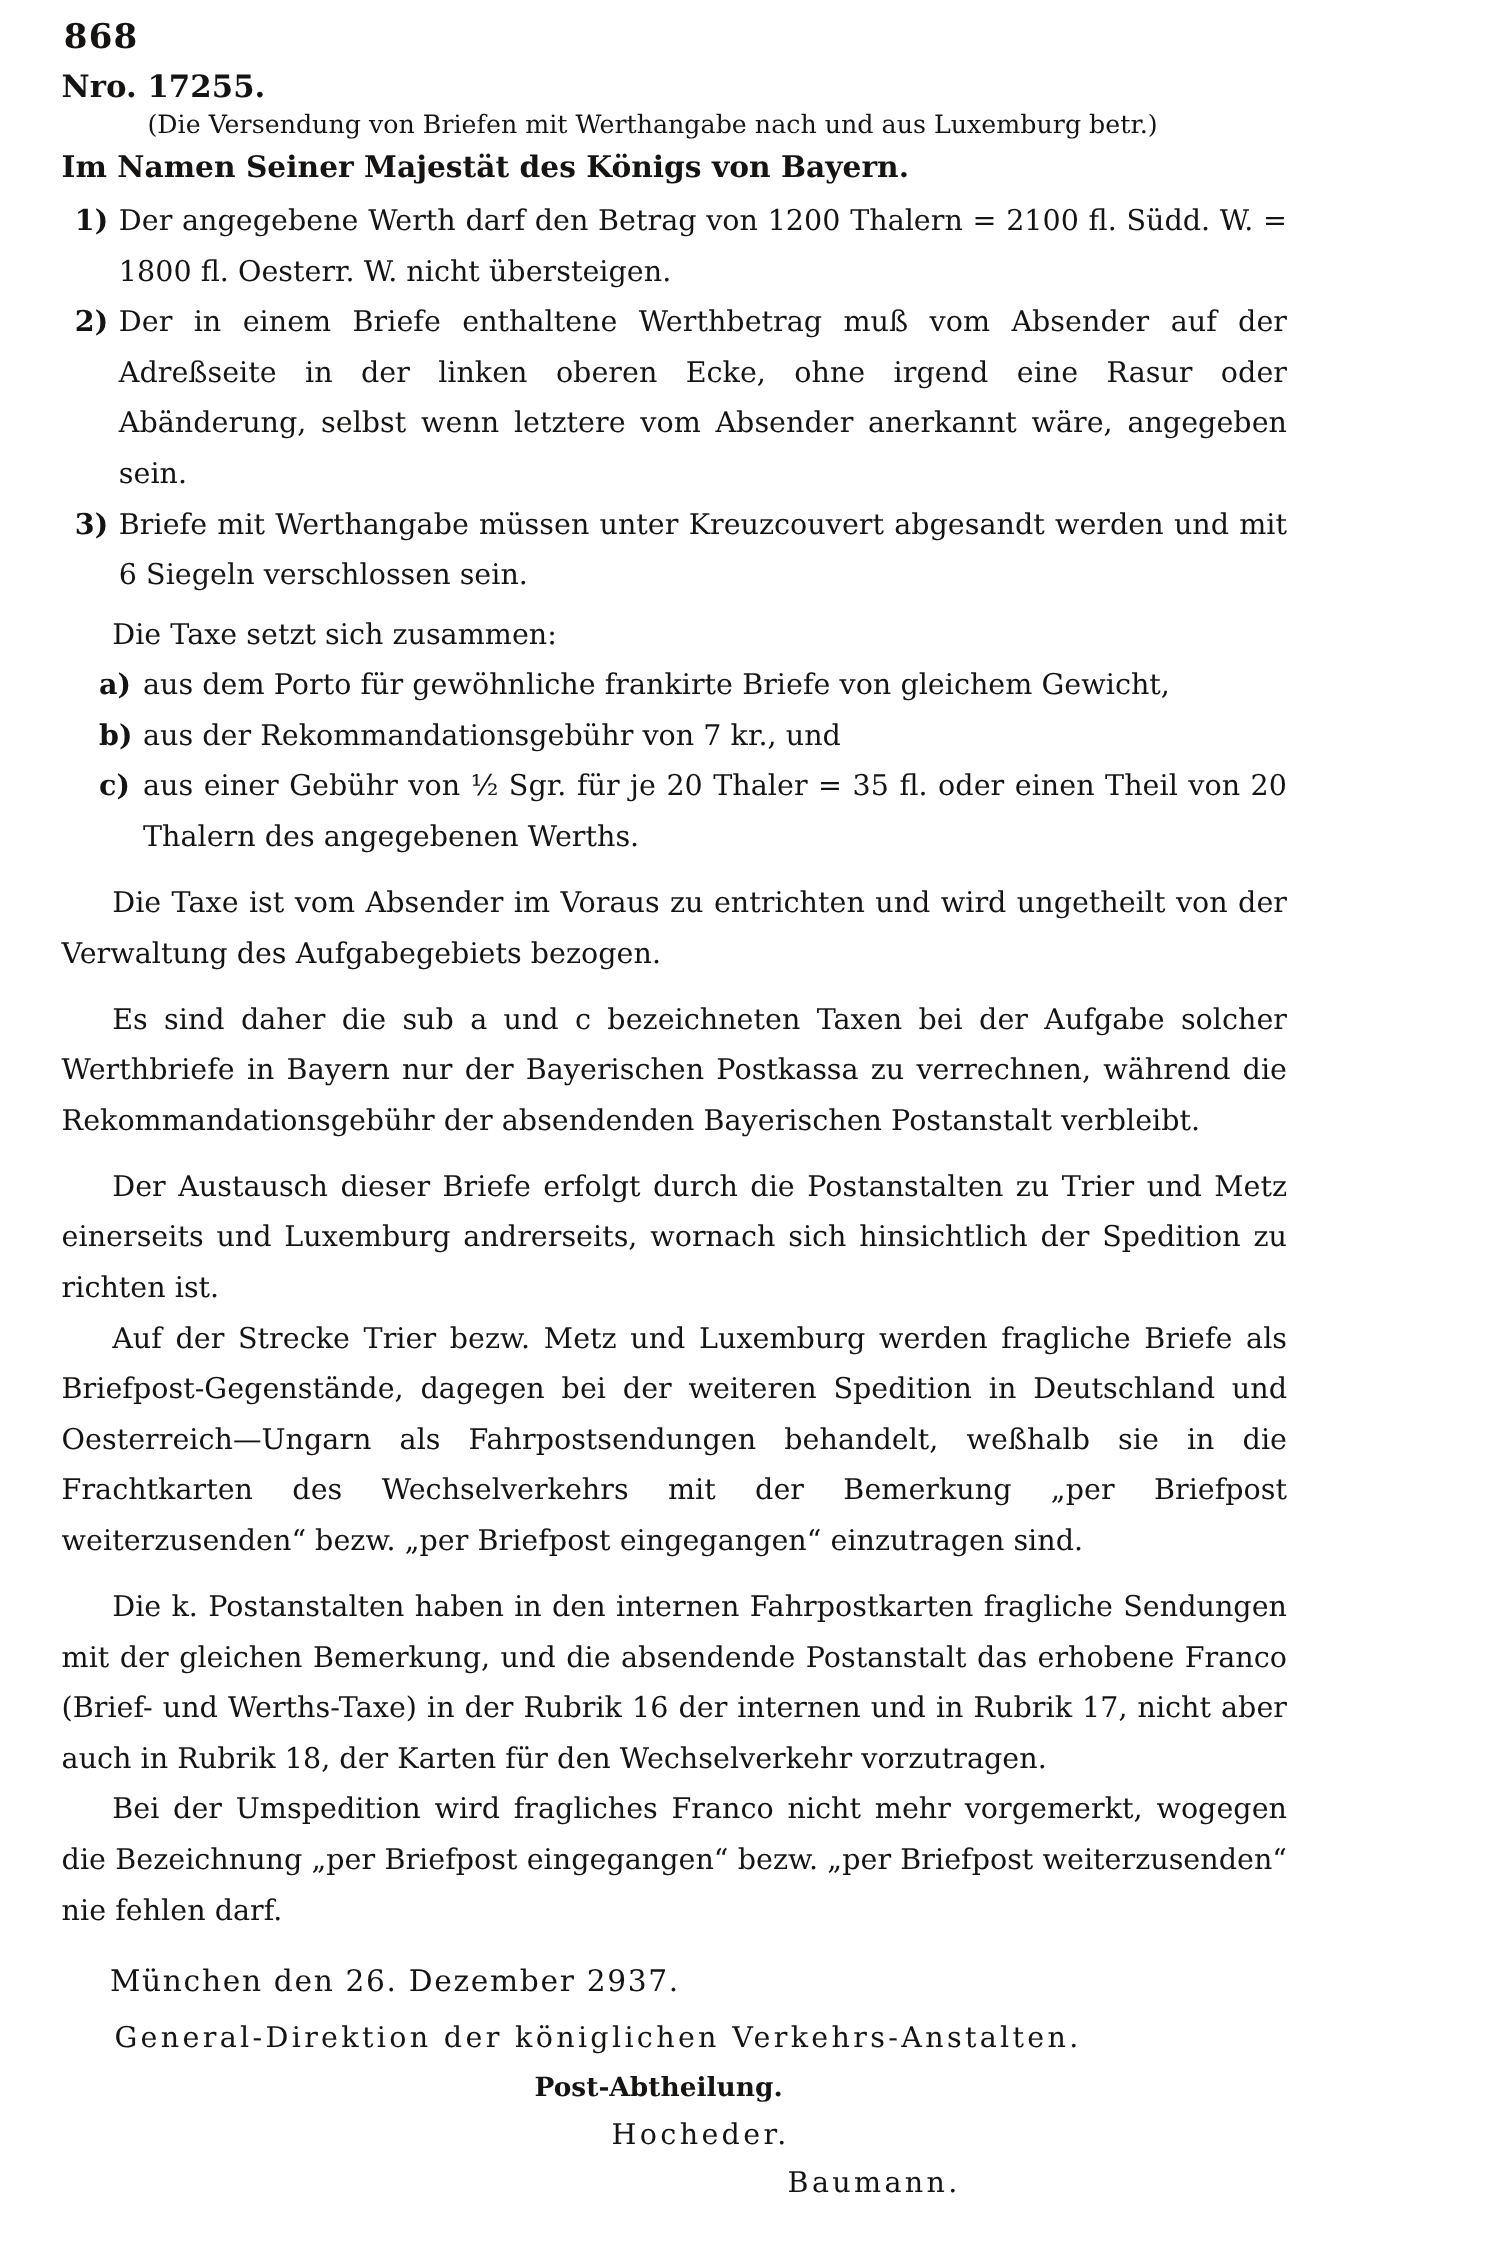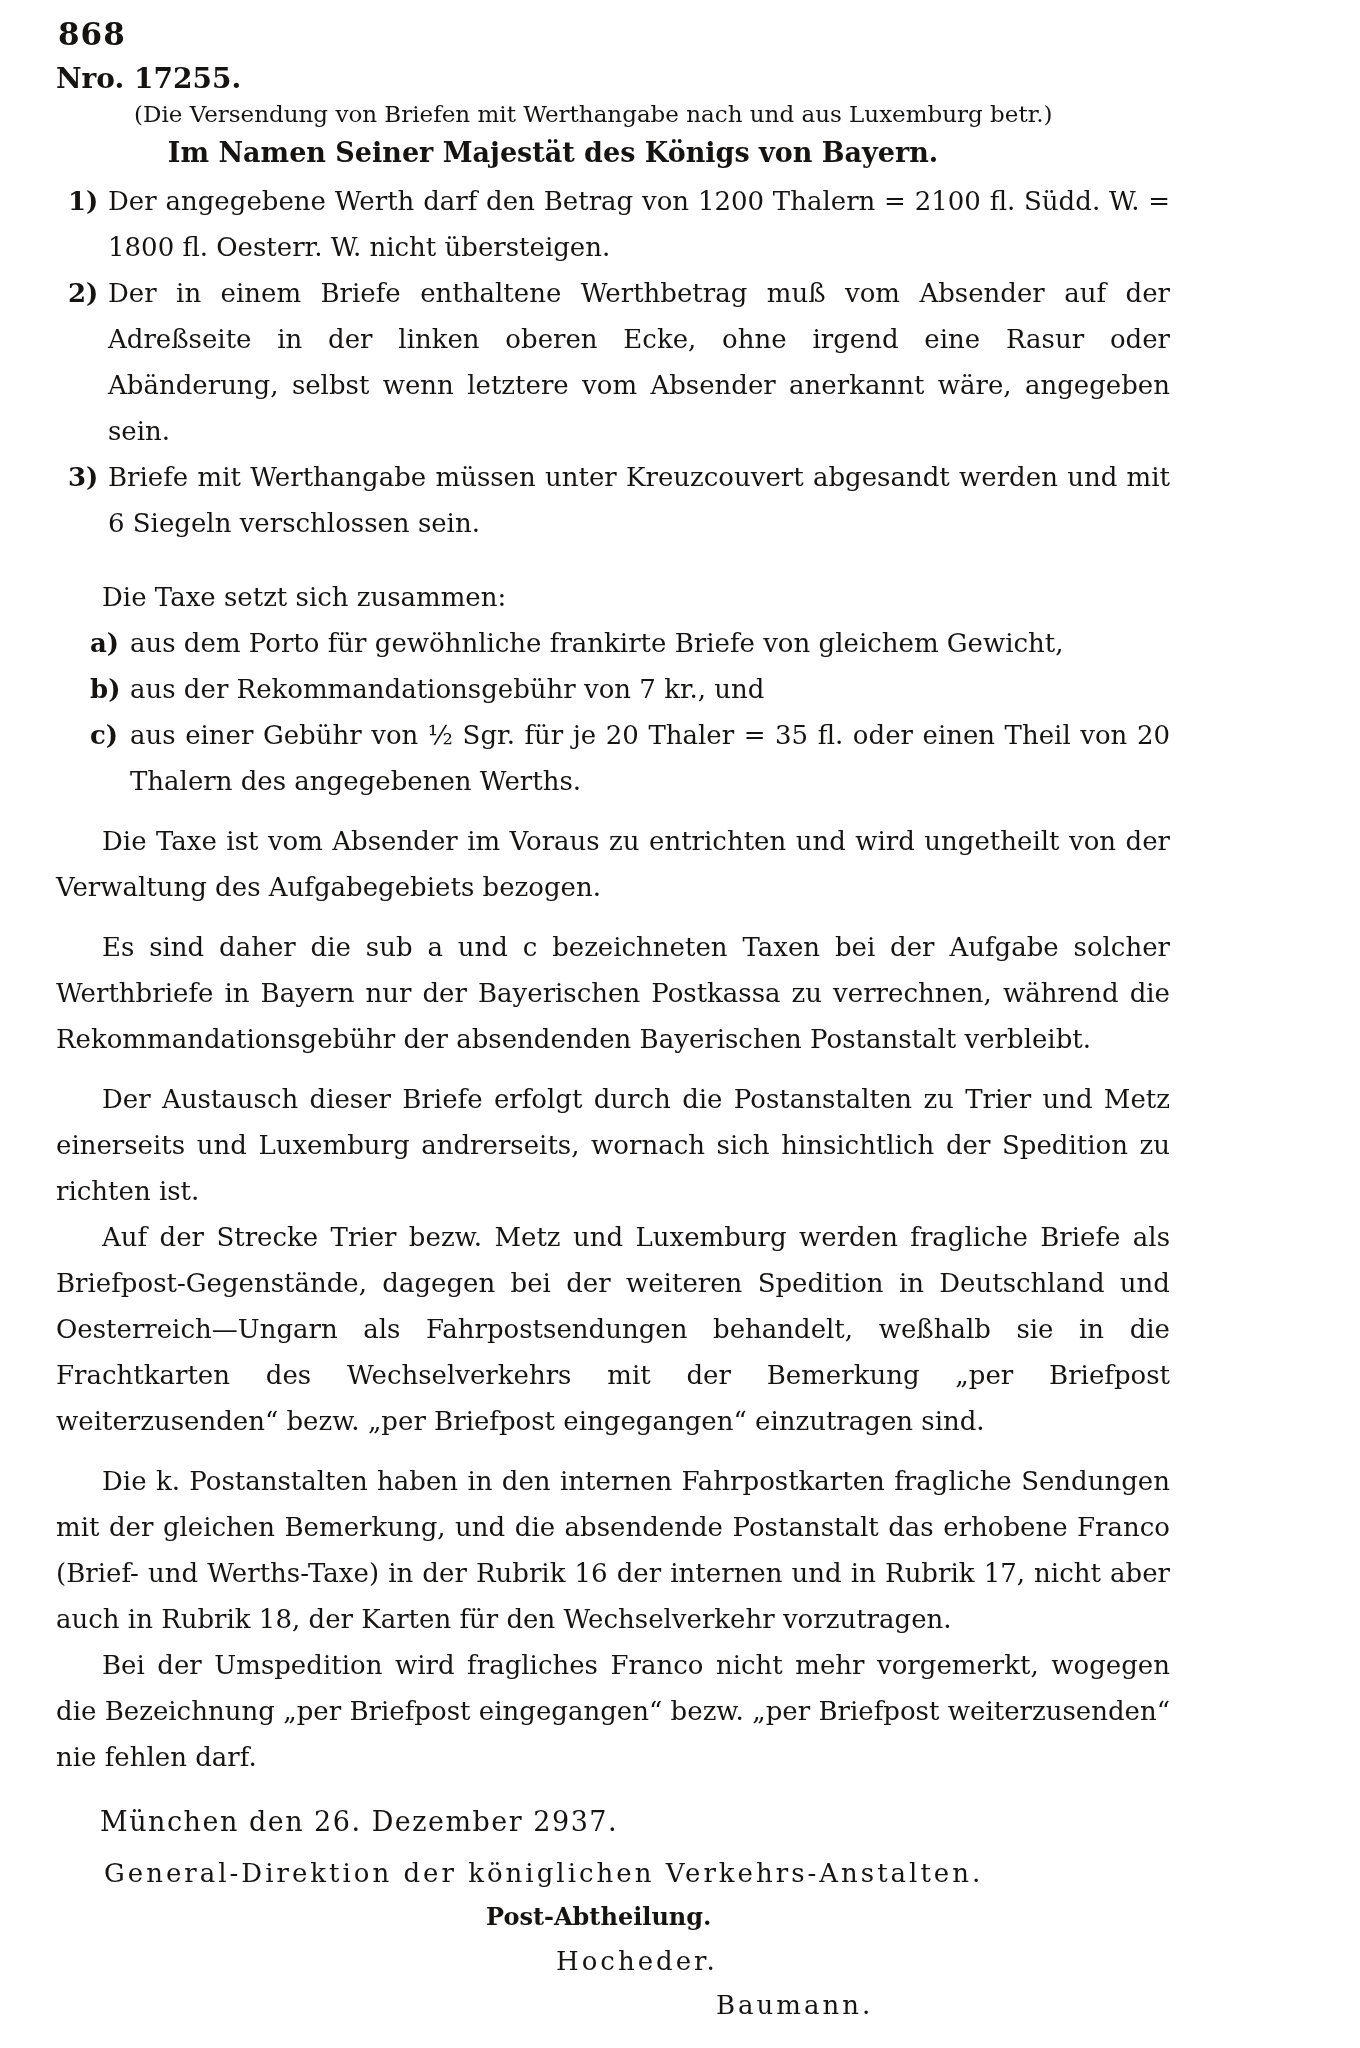--- a/index.html
+++ b/index.html
@@ -32,21 +32,21 @@
     font-weight: bold;
     margin: 4px 0 6px 0;
   }
   .subject {
     font-size: 23px;
     margin: 2px 0 8px 78px;
   }
   .royal-heading {
     font-size: 27px;
     font-weight: bold;
-    text-align: center;
+    text-align: left;
     margin: 10px 120px 10px 0;
   }
   .body-text {
     font-size: 26px;
     line-height: 46px;
     text-align: justify;
   }
   .indent {
     text-indent: 46px;
   }
@@ -65,21 +65,21 @@
   }
   .list-item .item-text {
     flex: 1;
     text-align: justify;
   }
   .lettered .marker {
     flex: 0 0 74px;
     padding-left: 34px;
   }
   .tax-heading {
-    margin-top: 28px;
+    margin-top: 8px;
   }
   .dateline {
     margin-top: 26px;
     font-size: 27px;
     letter-spacing: 1.5px;
     padding-left: 44px;
   }
   .signature-block {
     margin-top: 14px;
     font-size: 26px;

